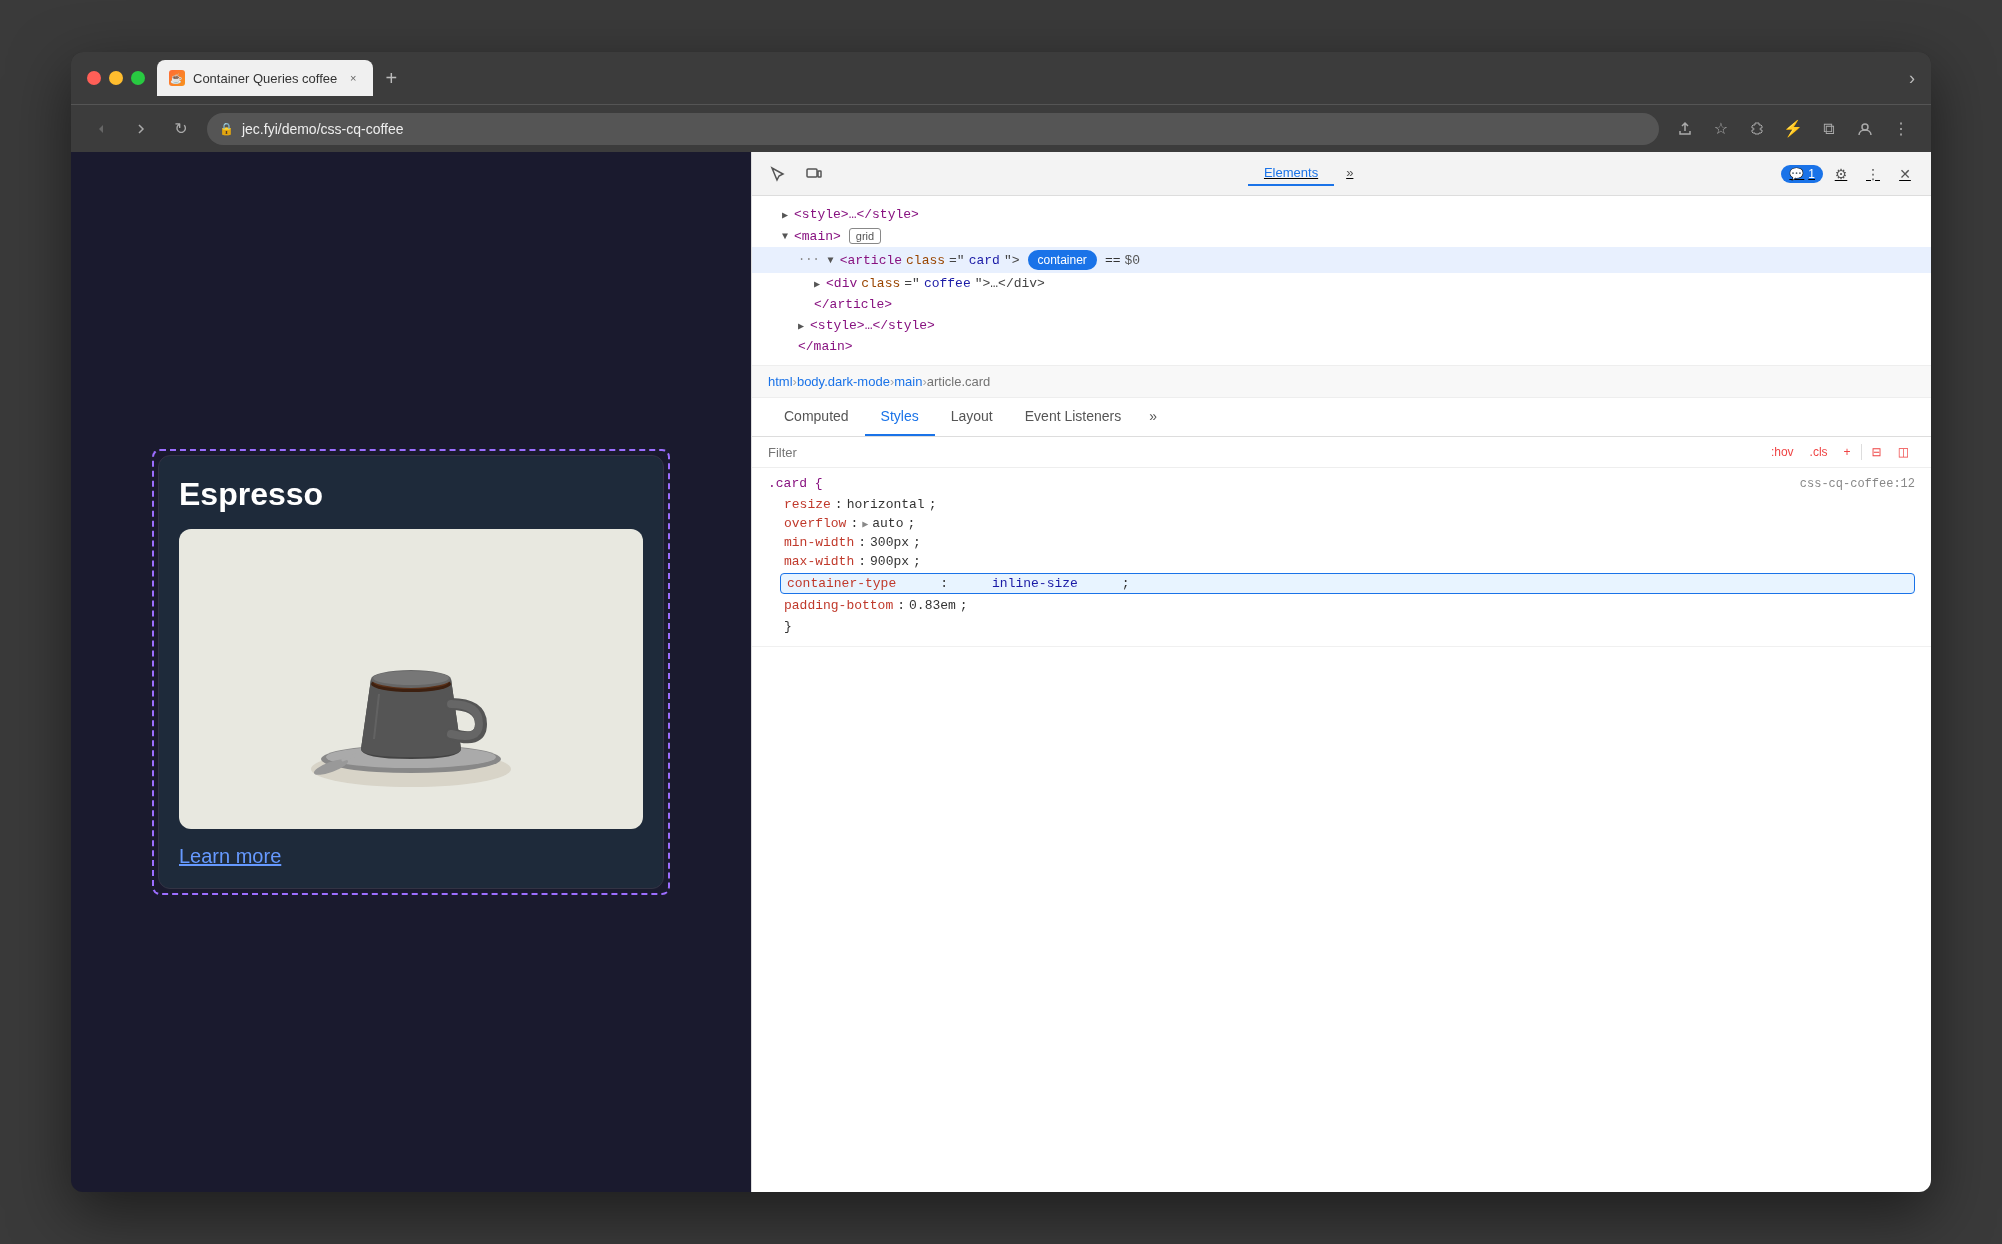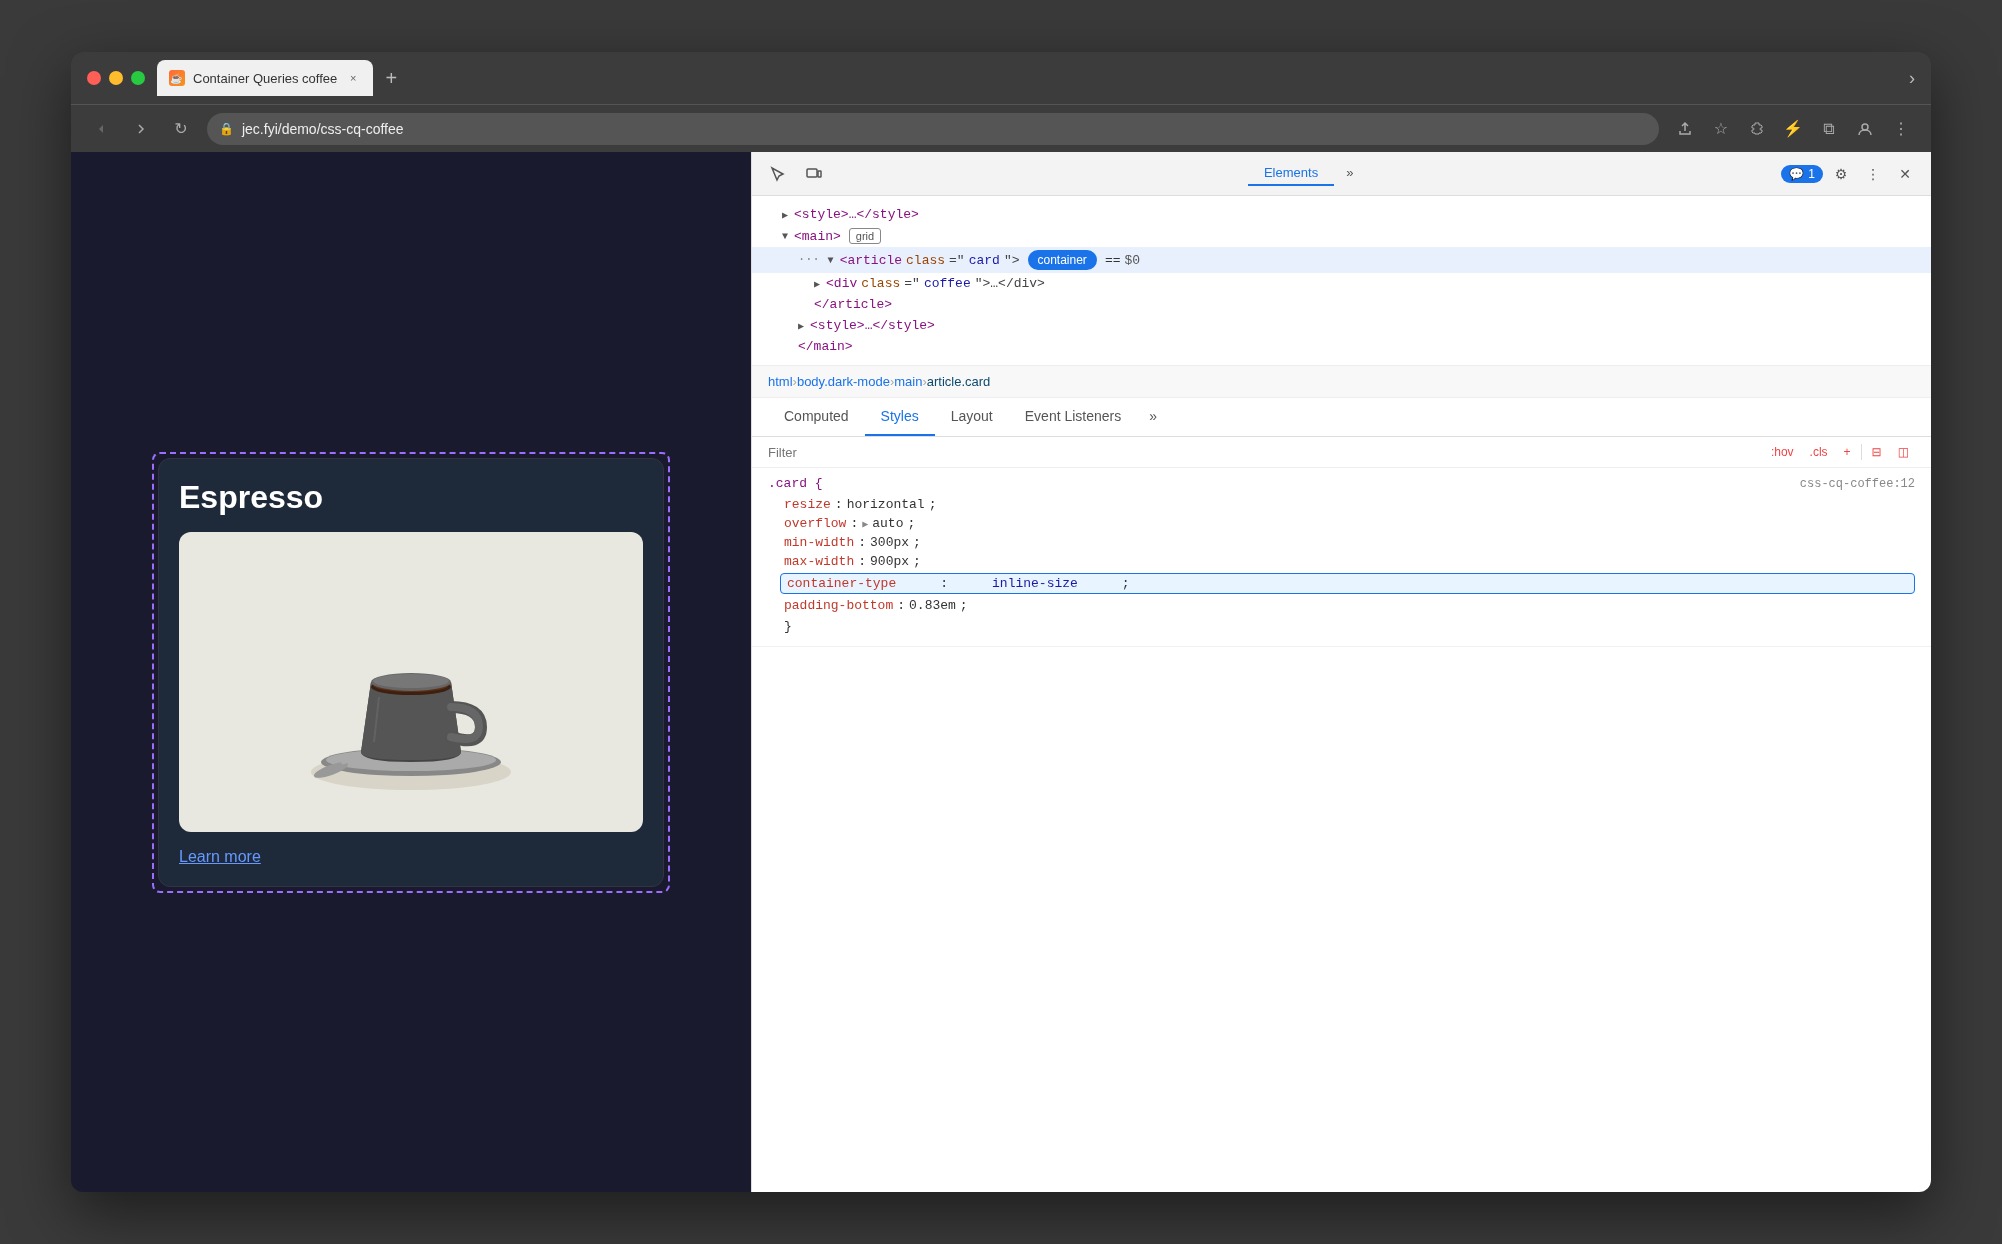--- a/index.html
+++ b/index.html
@@ -221,41 +221,42 @@
       align-items: center;
       justify-content: center;
       margin-bottom: 16px;
       overflow: hidden;
       position: relative;
     }
 
     .learn-more {
       color: #6699ff;
       text-decoration: underline;
-      font-size: 16px;
+      font-size: 20px;
       cursor: pointer;
     }
 
     
     .devtools-panel {
       flex: 1;
       background: #ffffff;
       display: flex;
       flex-direction: column;
       border-left: 1px solid #ddd;
     }
 
     .devtools-toolbar {
       background: #f3f3f3;
       border-bottom: 1px solid #ddd;
       height: 44px;
       display: flex;
       align-items: center;
       padding: 0 12px;
       gap: 8px;
+      text-decoration: underline;
     }
 
     .devtools-toolbar-btn {
       width: 28px;
       height: 28px;
       border-radius: 4px;
       display: flex;
       align-items: center;
       justify-content: center;
       cursor: pointer;
@@ -378,21 +379,21 @@
       display: flex;
       font-size: 13px;
     }
 
     .breadcrumb-item {
       color: #1a73e8;
       cursor: pointer;
     }
 
     .breadcrumb-item:last-child {
-      color: #0c4a6e;
+      color: #737373;
       font-weight: 500;
     }
 
     .breadcrumb-sep {
       color: #aaa;
     }
 
     
     .tabs-row {
       display: flex;

